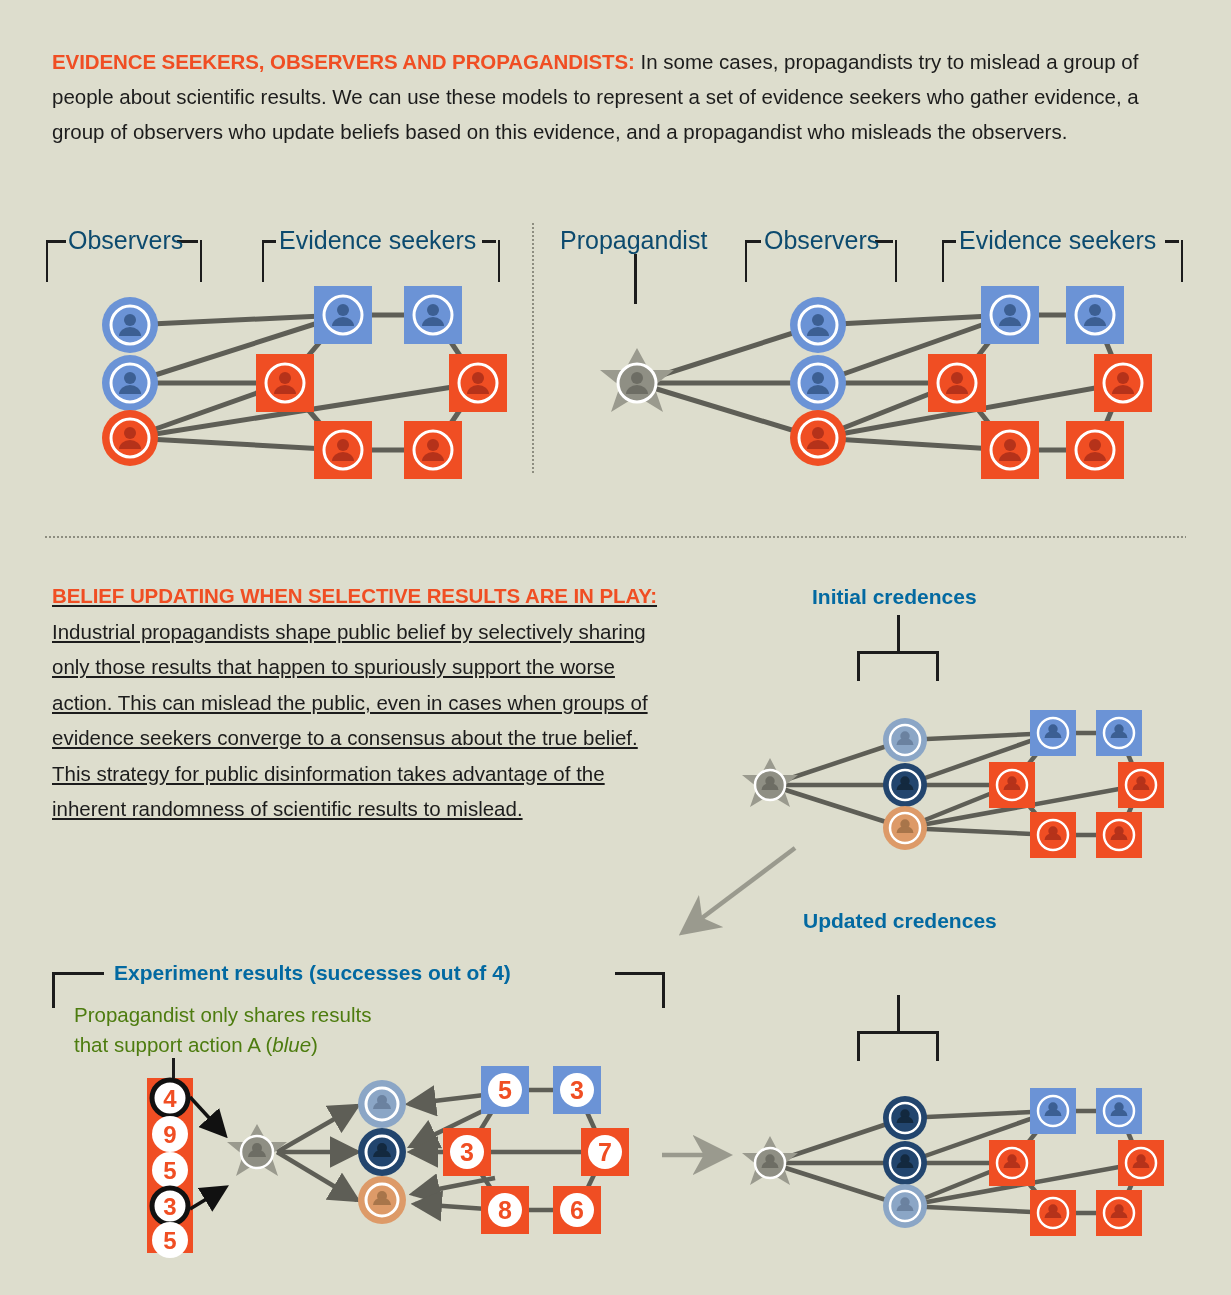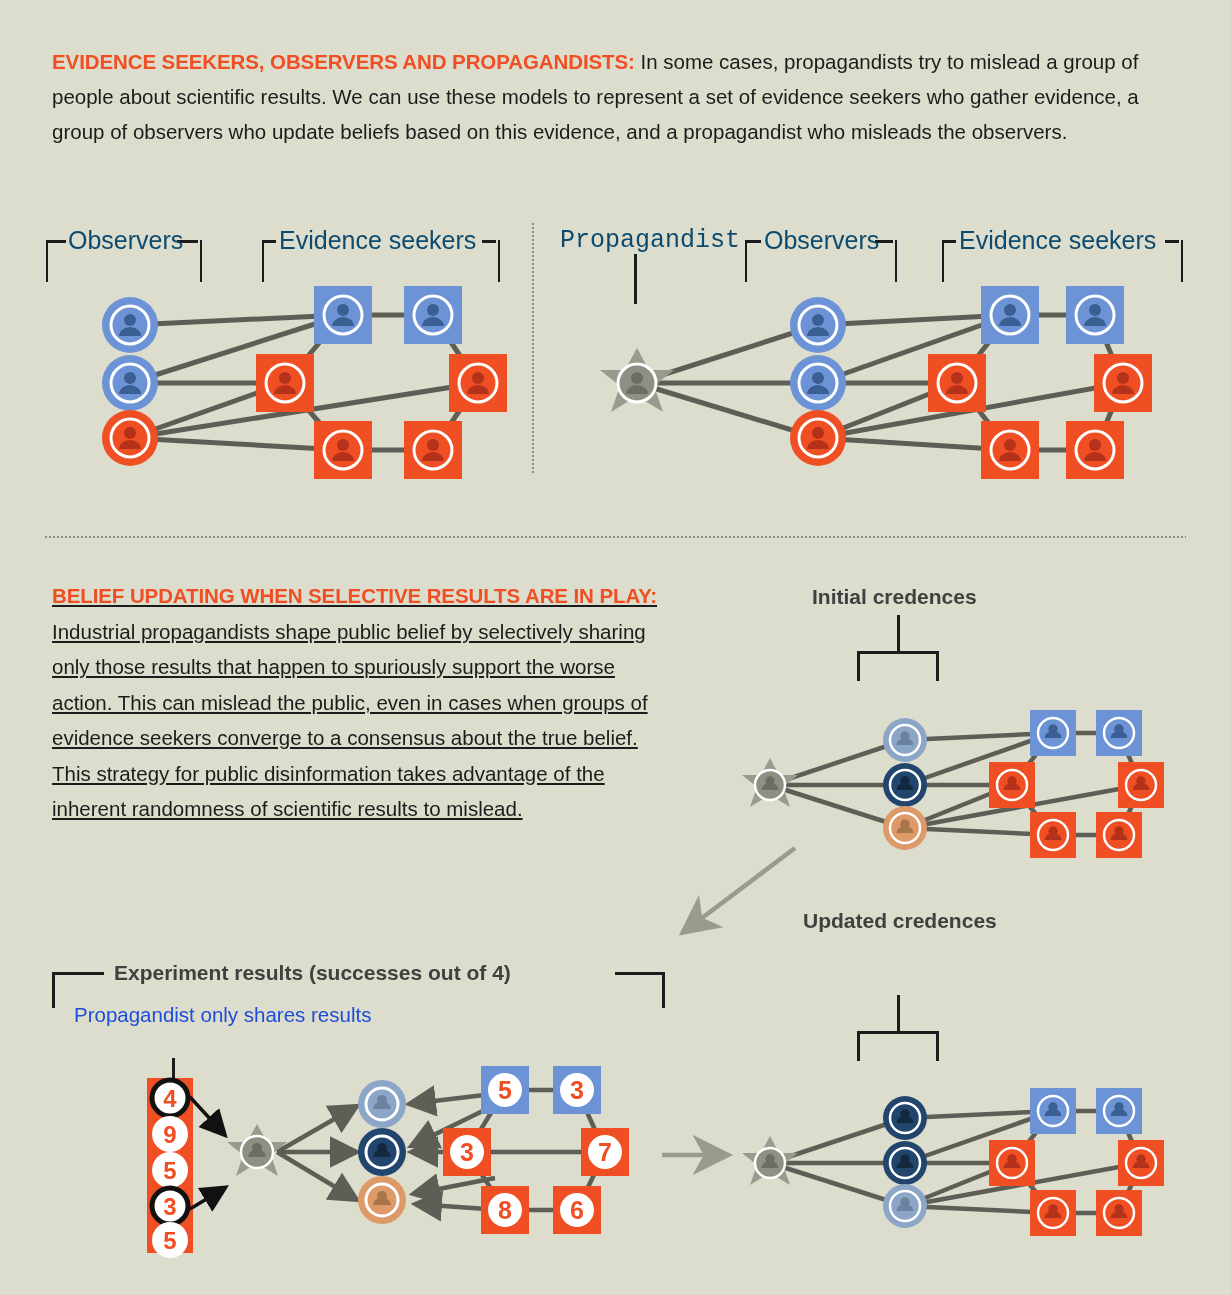--- a/index.html
+++ b/index.html
@@ -50,23 +50,23 @@
   .bracket{
     position:absolute;
     border-top:2.5px solid #1c1c1c;
     border-left:2.5px solid #1c1c1c;
     border-right:2.5px solid #1c1c1c;
   }
   .stem{position:absolute;background:#1c1c1c;}
 
   
   .callout{
-    font-size:21px;font-weight:bold;color:#404040;white-space:nowrap;
-  }
-  .small-note{font-size:20.5px;line-height:30px;color:#1d4ed8;}
+    font-size:21px;font-weight:bold;color:#0369a1;white-space:nowrap;
+  }
+  .small-note{font-size:20.5px;line-height:30px;color:#4d7c0f;}
 
   
   svg{display:block;overflow:visible;}
   .nodenum{
     font-family:"Liberation Sans", sans-serif;
     font-weight:bold;
     font-size:25px;
     text-anchor:middle;
   }
   .resultnum{
@@ -94,21 +94,21 @@
 </div>
 
 <div class="abs" style="left:262px;top:222px;">
   <div class="bracket" style="left:0;top:18px;width:234px;height:42px;border-top:none;"></div>
   <div class="stem" style="left:0;top:18px;width:14px;height:2.5px;"></div>
   <div class="stem" style="left:220px;top:18px;width:14px;height:2.5px;"></div>
   <div class="bracket-label abs" style="left:17px;top:6px;">Evidence seekers</div>
 </div>
 
 <div class="abs" style="left:560px;top:222px;">
-  <div class="bracket-label abs" style="left:0;top:6px;font-family:Liberation Mono, monospace;">Propagandist</div>
+  <div class="bracket-label abs" style="left:0;top:6px;">Propagandist</div>
   <div class="stem" style="left:74px;top:32px;width:2.5px;height:50px;"></div>
 </div>
 
 <div class="abs" style="left:745px;top:222px;">
   <div class="bracket" style="left:0;top:18px;width:148px;height:42px;border-top:none;"></div>
   <div class="stem" style="left:0;top:18px;width:16px;height:2.5px;"></div>
   <div class="stem" style="left:130px;top:18px;width:18px;height:2.5px;"></div>
   <div class="bracket-label abs" style="left:19px;top:6px;">Observers</div>
 </div>
 
@@ -390,20 +390,23 @@
 <div class="abs" style="left:52px;top:958px;">
   <div class="stem" style="left:0;top:14px;width:52px;height:2.5px;"></div>
   <div class="stem" style="left:0;top:14px;width:2.5px;height:36px;"></div>
   <div class="stem" style="left:563px;top:14px;width:50px;height:2.5px;"></div>
   <div class="stem" style="left:610px;top:14px;width:2.5px;height:36px;"></div>
   <div class="callout abs" style="left:62px;top:3px;">Experiment results (successes out of 4)</div>
 </div>
 
 <div class="abs small-note" style="left:74px;top:1000px;">
   <div>Propagandist only shares results</div>
+  <div>
+    <span>that support action A (</span><em>blue</em><span>)</span>
+  </div>
 </div>
 
 <div class="abs stem" style="left:172px;top:1058px;width:2.5px;height:24px;"></div>
 
 <svg class="abs" style="left:142px;top:1078px;" width="66" height="175" viewBox="0 0 66 175">
   <rect x="5" y="0" width="46" height="175" fill="#f04e23"></rect>
   <g>
     <circle cx="28" cy="20" r="18" fill="#ffffff" stroke="#111111" stroke-width="5"></circle>
     <text class="resultnum" x="28" y="29">4</text>
   </g>

